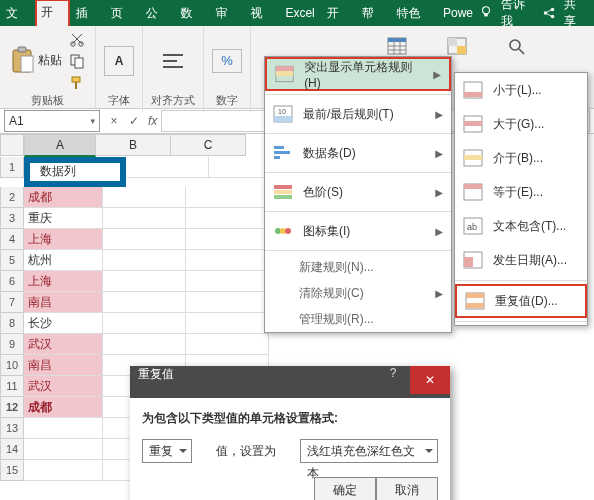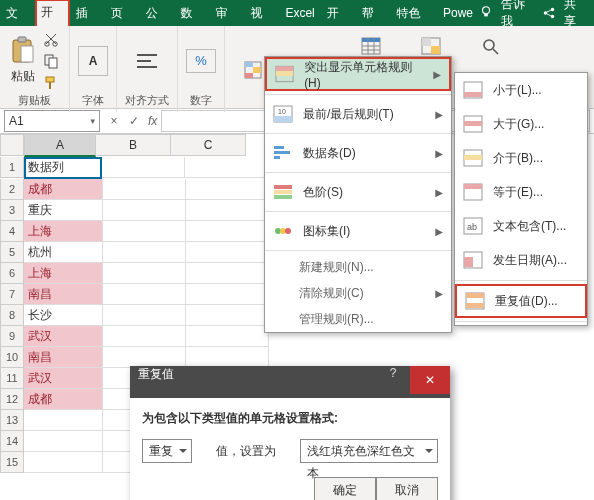--- a/index.html
+++ b/index.html
@@ -7,39 +7,39 @@
 .titlebar{background:#0e6b3f;height:26px;display:flex;align-items:center;color:#fff}
 .tab{padding:0 6px;height:26px;line-height:26px;font-size:12px;cursor:pointer}
 .tab.active{background:#f3f2f1;color:#333;border:2px solid #d63c2a;border-bottom:none;padding:0 4px;line-height:22px}
 .title-right{margin-left:auto;display:flex;align-items:center;gap:8px;padding-right:8px}
 .bulb{width:14px;height:14px;display:inline-block}
 .share{font-size:12px}
 .ribbon{background:#f3f2f1;height:82px;border-bottom:1px solid #ccc;display:flex;position:relative}
 .group{display:flex;flex-direction:column;align-items:center;padding:2px 8px;border-right:1px solid #ddd;height:100%}
 .group-body{flex:1;display:flex;align-items:center;gap:3px}
 .group-label{font-size:11px;color:#555;padding-bottom:2px}
-.paste-big{display:flex;flex-direction:column;align-items:center;gap:2px;padding:2px}
+.paste-big{display:flex;align-items:center;gap:2px;padding:2px}
 .small-btn{width:20px;height:20px;display:flex;align-items:center;justify-content:center}
 .ribbon-right{display:flex;gap:26px;padding:6px 0 0 14px}
 .rbtn{width:32px;height:26px;border:1px solid transparent;display:flex;align-items:center;justify-content:center}
 .cfmt{display:flex;align-items:center;gap:4px;border:1px solid transparent;padding:2px 4px}
 .namebox-row{height:24px;border-bottom:1px solid #ccc;display:flex;align-items:center;background:#fff}
 .namebox{width:86px;height:20px;border:1px solid #999;margin:12px 4px;padding:0 4px;line-height:20px;font-size:12px;background:#fff;display:flex;align-items:center;justify-content:space-between}
 .fx-btn{width:20px;text-align:center;color:#666}
 .fx-lbl{font-style:italic;color:#666;padding:0 4px}
 .formula{flex:1;height:20px;border:1px solid #ccc;margin-right:4px}
 .colhdrs{display:flex}
 .colhdr{height:20px;border:1px solid #ccc;border-left:none;background:#f3f2f1;text-align:center;line-height:20px;font-size:12px}
 .colhdr.first{border-left:1px solid #ccc}
 .colhdr.sel{background:#d6d6d6;border-bottom:2px solid #107c41}
 .rowhdr{width:22px;height:20px;border:1px solid #ccc;border-top:none;background:#f3f2f1;text-align:center;line-height:20px;font-size:11px;color:#555}
 .corner{width:22px;height:20px;border:1px solid #ccc;background:#f3f2f1}
 .cell{height:20px;border:1px solid #ddd;border-top:none;border-left:none;line-height:20px;padding:0 4px;font-size:12px;overflow:hidden;white-space:nowrap}
 .colA{width:70px}.colB{width:74px}.colC{width:74px}
-.cell.sel{border:2px solid #0369a1;height:18px;line-height:16px;padding:0 2px}
+.cell.sel{border:6px solid #0369a1;height:18px;line-height:16px;padding:0 10px}
 .dup{background:#f1c7cd;color:#99202c}
 .menu{position:absolute;background:#fff;border:1px solid #999;box-shadow:2px 2px 6px rgba(0,0,0,.3);z-index:10}
 .menu1{left:264px;top:56px;width:186px}
 .menu-item{display:flex;align-items:center;height:32px;padding:0 8px;gap:10px;cursor:pointer}
 .menu-item .arrow{margin-left:auto;color:#666;font-size:10px}
 .menu-sep{height:1px;background:#ddd;margin:3px 0}
 .menu-item.hl{background:#cce4d6;border:2px solid #d63c2a;box-sizing:border-box;height:34px}
 .menu-item.text{color:#666;padding-left:34px;height:26px}
 .mi-icon{width:20px;height:18px}
 .menu2{left:454px;top:72px;width:132px}
@@ -262,21 +262,21 @@
           <div class="cell colA dup">南昌</div>
           <div class="cell colB"></div>
           <div class="cell colC"></div>
         </div>
         <div style="display: flex;">
           <div class="rowhdr">11</div>
           <div class="cell colA dup">武汉</div>
           <div class="cell colB"></div>
           <div class="cell colC"></div>
         </div>
-        <div style="display: flex;">
+        <div style="display: flex; font-weight: bold;">
           <div class="rowhdr">12</div>
           <div class="cell colA dup">成都</div>
           <div class="cell colB"></div>
           <div class="cell colC"></div>
         </div>
         <div style="display: flex;">
           <div class="rowhdr">13</div>
           <div class="cell colA"></div>
           <div class="cell colB"></div>
           <div class="cell colC"></div>

